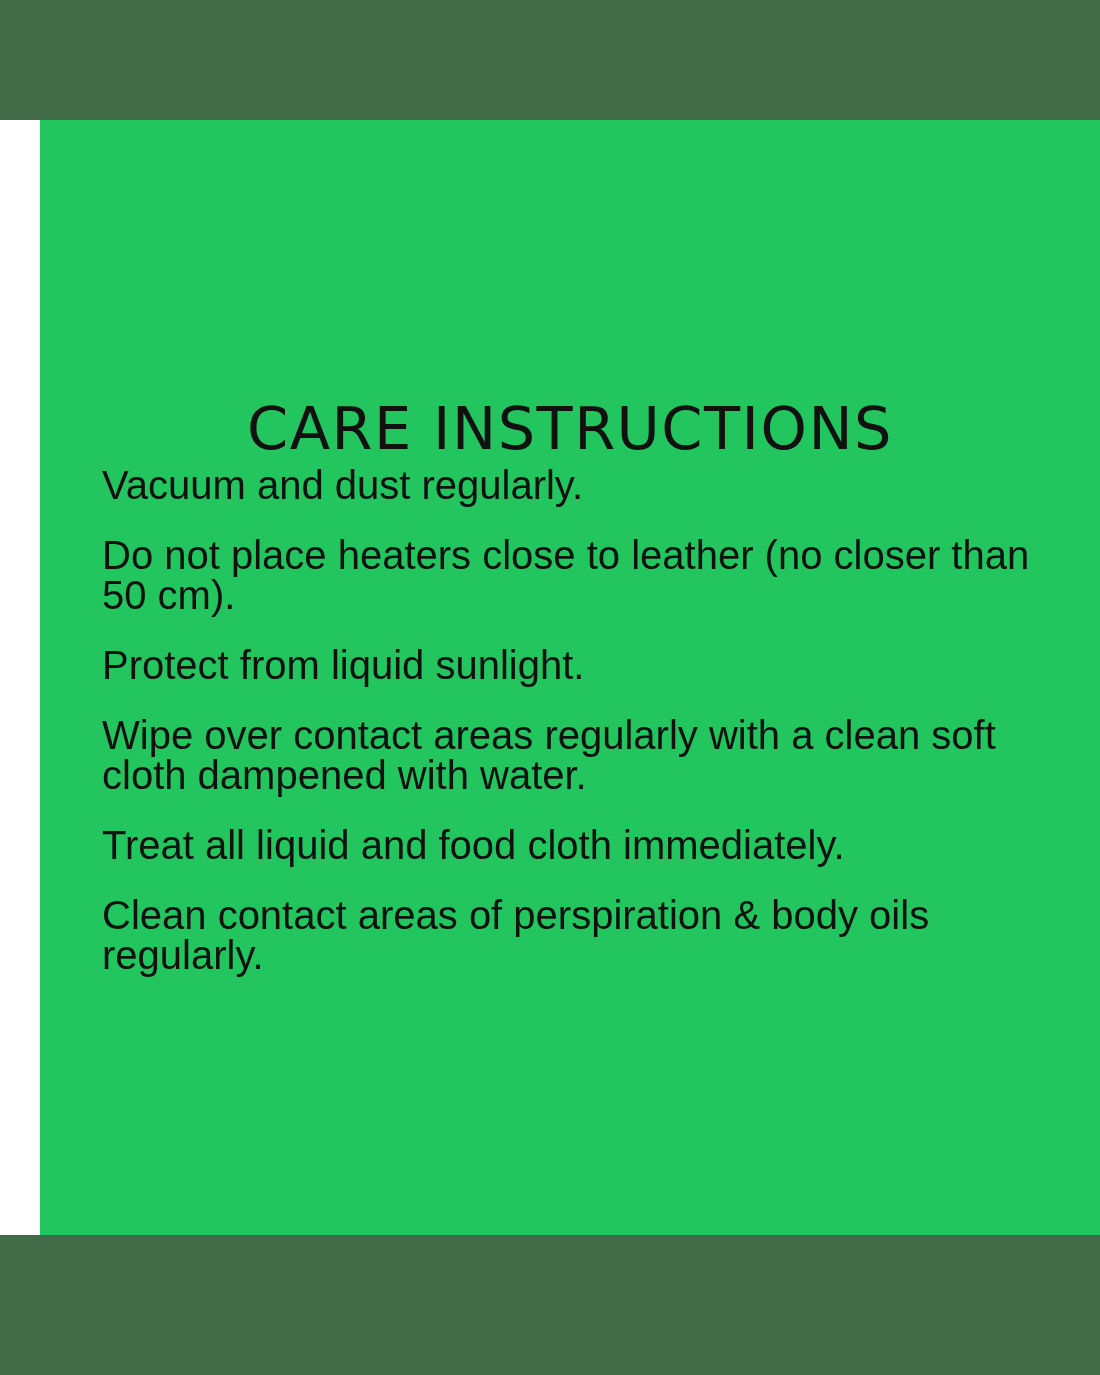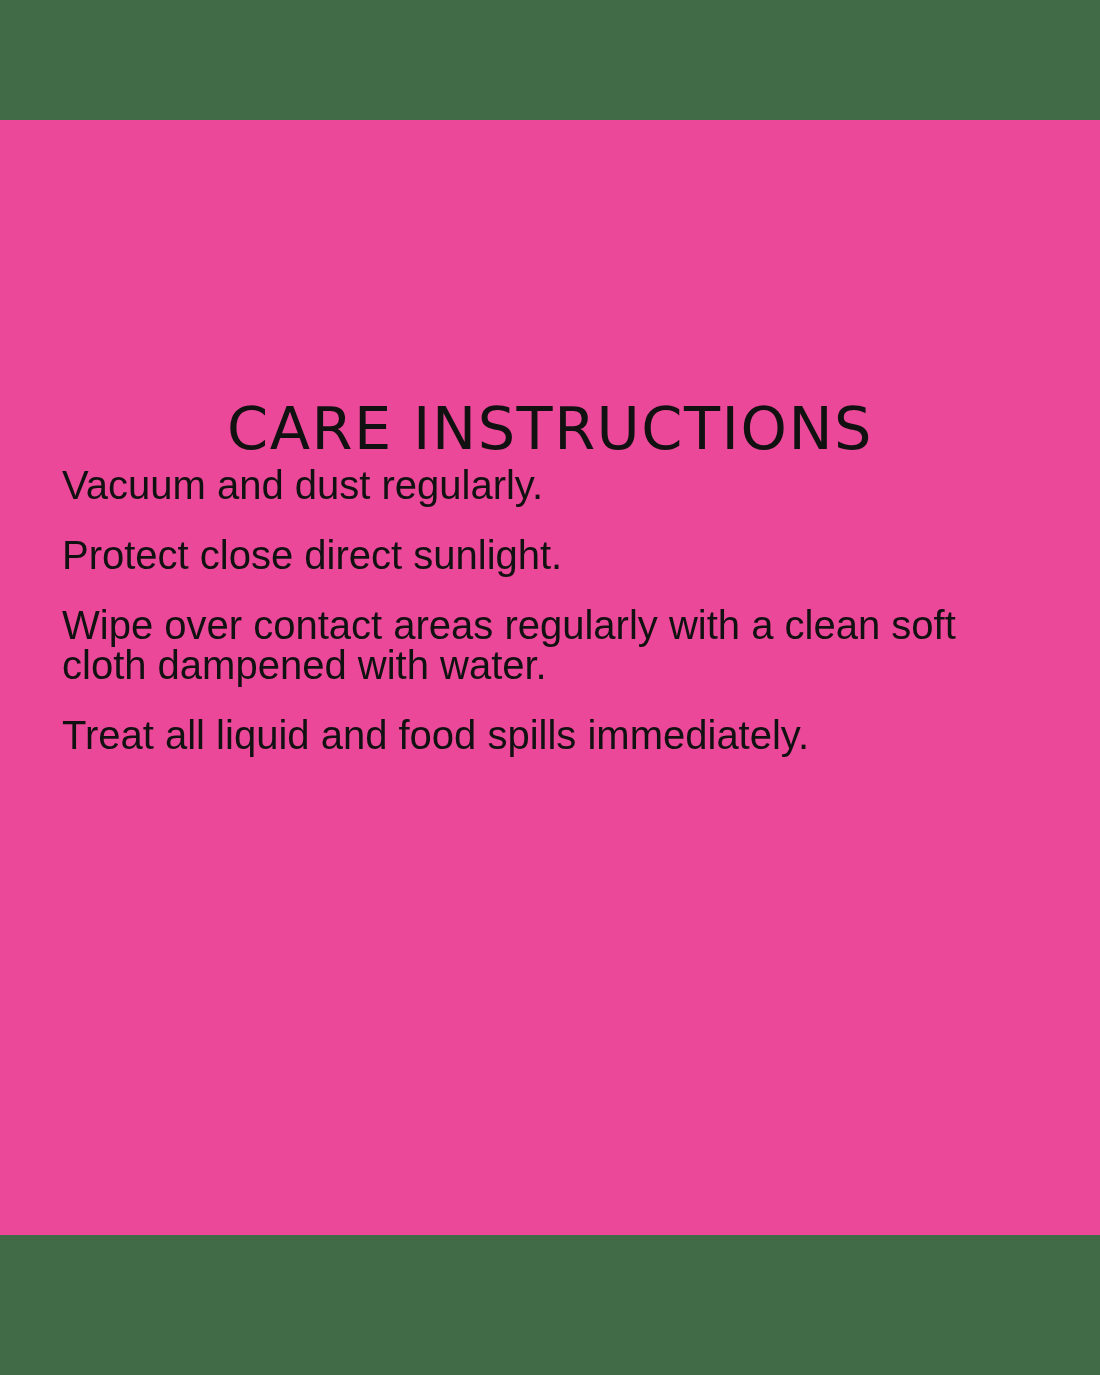--- a/index.html
+++ b/index.html
@@ -28,21 +28,22 @@
   }
   .band-top {
     height: 120px;
   }
   .band-bottom {
     height: 140px;
   }
   .content {
     flex: 1 1 auto;
     position: relative;
-    background: #ec4899;
+    background: #22c55e;
+    margin-left: 40px;
   }
   .title {
     position: absolute;
     top: 238px;
     left: 0;
     width: 100%;
     text-align: center;
     font-size: 59px;
     line-height: 1.05;
     letter-spacing: 1.5px;
@@ -78,22 +79,24 @@
 <div class="page">
 
   <div class="band band-top"></div>
 
   <div class="content">
 
     <h1 class="title">CARE INSTRUCTIONS</h1>
 
     <ul class="list">
       <li class="list-item">Vacuum and dust regularly.</li>
-      <li class="list-item">Protect close direct sunlight.</li>
+      <li class="list-item">Do not place heaters close to leather (no closer than 50 cm).</li>
+      <li class="list-item">Protect from liquid sunlight.</li>
       <li class="list-item wrap">Wipe over contact areas regularly with a clean soft cloth dampened with water.</li>
-      <li class="list-item">Treat all liquid and food spills immediately.</li>
+      <li class="list-item">Treat all liquid and food cloth immediately.</li>
+      <li class="list-item">Clean contact areas of perspiration &amp; body oils regularly.</li>
     </ul>
 
   </div>
 
   <div class="band band-bottom"></div>
 
 </div>
 
 </body></html>

